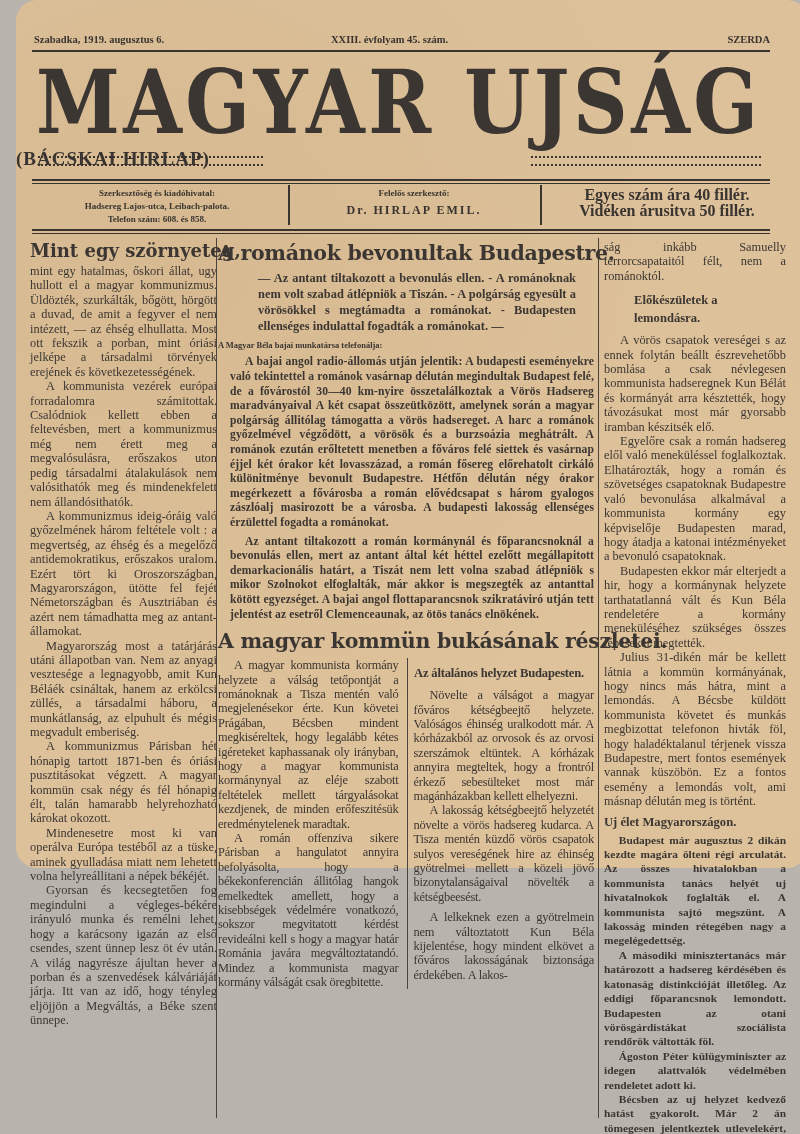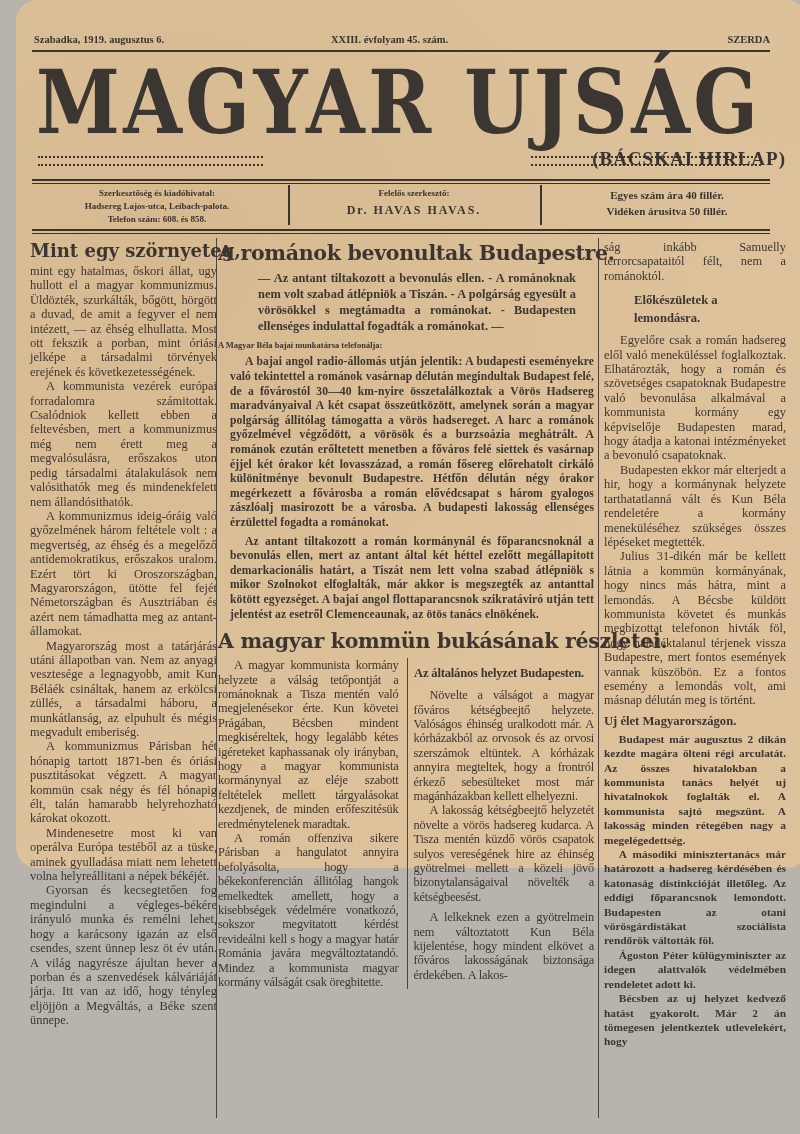--- a/index.html
+++ b/index.html
@@ -5,27 +5,27 @@
   html, body { margin:0; padding:0; }
   body { width:800px; height:1134px; background:#b9b3ad; overflow:hidden; font-family:"Liberation Serif", serif; color:#3a3430; }
   .page { position:absolute; left:16px; top:0; width:792px; height:868px; background:#dcc19a; background-image: radial-gradient(ellipse at 20% 30%, rgba(210,178,136,.5), transparent 60%), radial-gradient(ellipse at 80% 70%, rgba(225,195,155,.5), transparent 60%); border-radius: 21px; }
   .topline { position:absolute; top:34px; left:10px; right:30px; height:14px; font-family:"Liberation Serif", serif; font-weight:bold; font-size:10.5px; color:#3a3330; }
   .topline .date { position:absolute; left:8px; }
   .topline .vol { position:absolute; left:305px; }
   .topline .day { position:absolute; right:8px; }
   .rule { position:absolute; left:16px; right:38px; border-top:2px solid #3a3430; }
   .rule.thin { border-top:1px solid #3a3430; }
   .masthead { position:absolute; top:62px; left:20px; width:730px; height:80px; font-family:"DejaVu Serif", serif; font-weight:900; font-size:88px; line-height:80px; color:#3c3632; letter-spacing:4px; text-align:center; transform:scaleX(0.86); transform-origin:left center; white-space:nowrap; }
-  .subtitle { position:absolute; top:148px; left:0; width:770px; text-align:right; font-weight:bold; font-size:19px; letter-spacing:1px; color:#3a3430; font-family:"Liberation Serif", serif; }
+  .subtitle { position:absolute; top:148px; left:0; width:770px; text-align:left; font-weight:bold; font-size:19px; letter-spacing:1px; color:#3a3430; font-family:"Liberation Serif", serif; }
   .zig { position:absolute; top:156px; height:6px; border-top:2px dotted #3a3430; border-bottom:2px dotted #3a3430; }
   .info { position:absolute; top:183px; left:16px; right:38px; height:44px; font-size:9px; font-weight:bold; color:#3a3430; }
   .info .c { position:absolute; top:4px; text-align:center; line-height:13px; }
   .info .c1 { left:0; width:250px; }
   .info .c2 { left:262px; width:240px; }
-  .info .c3 { left:515px; width:240px; font-size:11px; line-height:16px; }
+  .info .c3 { left:515px; width:240px; font-size:16px; line-height:16px; }
   .vsep { position:absolute; top:2px; bottom:2px; border-left:2px solid #3a3430; }
   .col { position:absolute; font-size:12.4px; line-height:14.4px; text-align:justify; color:#3c3632; }
   .col p { margin:0; text-indent:1.3em; }
   .col p.noind { text-indent:0; }
   .colL { left:14px; top:240px; width:187px; }
   .colM { left:202px; top:240px; width:376px; }
   .colR { left:588px; top:240px; width:182px; }
   .h1 { font-family:"DejaVu Serif", serif; font-weight:900; font-size:18px; line-height:22px; margin:0 0 2px; text-indent:0; text-align:left; white-space:nowrap; }
   .h1big { font-family:"DejaVu Serif", serif; font-weight:900; font-size:20.5px; line-height:26px; white-space:nowrap; margin:0 0 4px 0; letter-spacing:-0.3px; }
   .deck { font-weight:bold; font-size:12.4px; line-height:16px; margin:0 18px 4px 40px; text-align:justify; }
@@ -61,21 +61,21 @@
 
   <div class="info">
     <div class="c c1">
       <div>Szerkesztőség és kiadóhivatal:</div>
       <div>Hadsereg Lajos-utca, Leibach-palota.</div>
       <div>Telefon szám: 608. és 858.</div>
     </div>
     <div class="vsep" style="left:256px;"></div>
     <div class="c c2">
       <div>Felelős szerkesztő:</div>
-      <div style="font-size:12px; letter-spacing:2px; margin-top:4px;">Dr. HAVAS HAVAS.</div>
+      <div style="font-size:12px; letter-spacing:2px; margin-top:4px;">Dr. HIRLAP EMIL.</div>
     </div>
     <div class="vsep" style="left:508px;"></div>
     <div class="c c3">
       <div>Egyes szám ára 40 fillér.</div>
       <div>Vidéken árusitva 50 fillér.</div>
     </div>
   </div>
 
   <div class="rule" style="top:229px;"></div>
   <div class="rule thin" style="top:233px;"></div>
@@ -114,20 +114,21 @@
         <p>Növelte a válságot a magyar főváros kétségbeejtő helyzete. Valóságos éhinség uralkodott már. A kórházakból az orvosok és az orvosi szerszámok eltüntek. A kórházak annyira megteltek, hogy a frontról érkező sebesülteket most már magánházakban kellett elhelyezni.</p>
         <p>A lakosság kétségbeejtő helyzetét növelte a vörös hadsereg kudarca. A Tisza mentén küzdő vörös csapatok sulyos vereségének hire az éhinség gyötrelmei mellett a közeli jövő bizonytalanságaival növelték a kétségbeesést.</p>
         <p style="margin-top:6px;">A lelkeknek ezen a gyötrelmein nem változtatott Kun Béla kijelentése, hogy mindent elkövet a főváros lakosságának biztonsága érdekében. A lakos-</p>
       </div>
     </div>
   </div>
 
   <div class="col colR">
     <p class="noind">ság inkább Samuelly terrorcsapataitól félt, nem a románoktól.</p>
     <div class="subh center">Előkészületek a lemondásra.</div>
+    <p>A vörös csapatok vereségei s az ennek folytán beállt észrevehetőbb bomlása a csak névlegesen kommunista hadseregnek Kun Bélát és kormányát arra késztették, hogy távozásukat most már gyorsabb iramban készitsék elő.</p>
     <p>Egyelőre csak a román hadsereg elől való meneküléssel foglalkoztak. Elhatározták, hogy a román és szövetséges csapatoknak Budapestre való bevonulása alkalmával a kommunista kormány egy képviselője Budapesten marad, hogy átadja a katonai intézményeket a bevonuló csapatoknak.</p>
     <p>Budapesten ekkor már elterjedt a hir, hogy a kormánynak helyzete tarthatatlanná vált és Kun Béla rendeletére a kormány meneküléséhez szükséges összes lépéseket megtették.</p>
     <p>Julius 31-dikén már be kellett látnia a kommün kormányának, hogy nincs más hátra, mint a lemondás. A Bécsbe küldött kommunista követet és munkás megbizottat telefonon hivták föl, hogy haladéktalanul térjenek vissza Budapestre, mert fontos események vannak küszöbön. Ez a fontos esemény a lemondás volt, ami másnap délután meg is történt.</p>
     <div class="subh center" style="margin:4px 0 2px 0;">Uj élet Magyarországon.</div>
     <div style="font-weight:bold; font-size:11.4px; line-height:14.4px;">
       <p>Budapest már augusztus 2 dikán kezdte magára ölteni régi arculatát. Az összes hivatalokban a kommunista tanács helyét uj hivatalnokok foglalták el. A kommunista sajtó megszünt. A lakosság minden rétegében nagy a megelégedettség.</p>
       <p>A másodiki minisztertanács már határozott a hadsereg kérdésében és katonaság distinkcióját illetőleg. Az eddigi főparancsnok lemondott. Budapesten az otani vörösgárdistákat szociálista rendőrök váltották föl.</p>
       <p>Ágoston Péter külügyminiszter az idegen alattvalók védelmében rendeletet adott ki.</p>
       <p>Bécsben az uj helyzet kedvező hatást gyakorolt. Már 2 án tömegesen jelentkeztek utlevelekért, hogy</p>
     </div>

